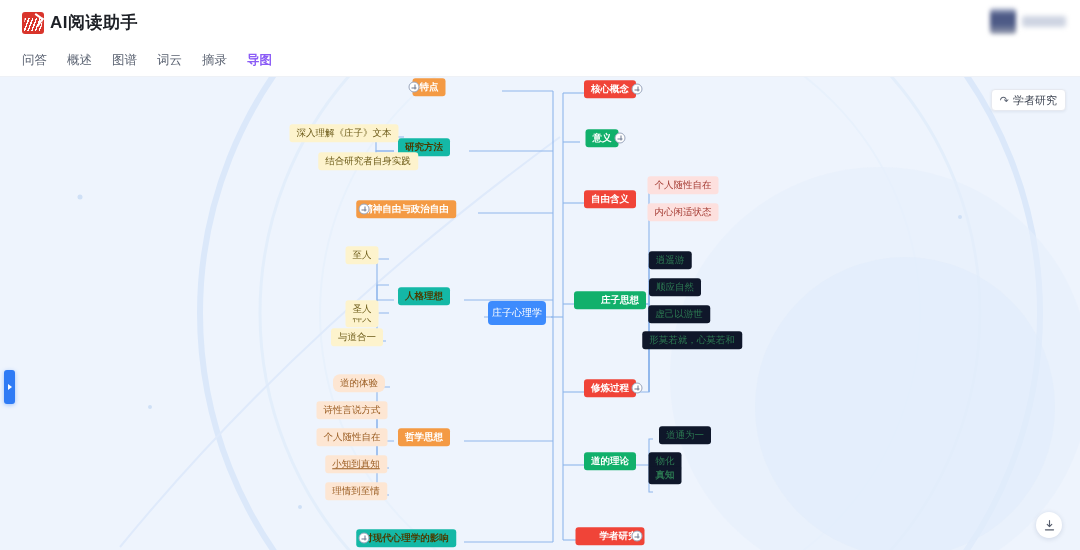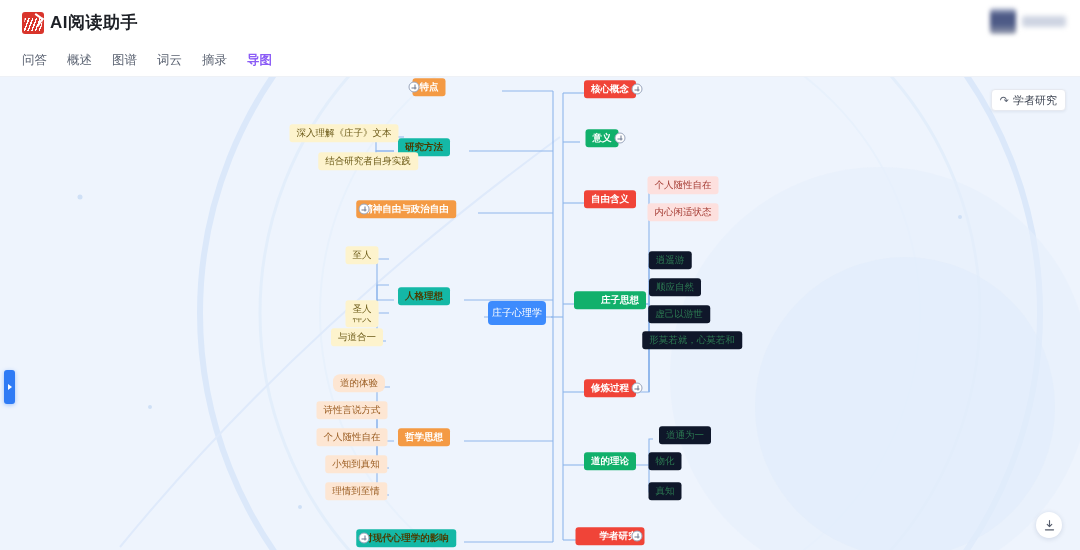--- a/index.html
+++ b/index.html
@@ -279,42 +279,42 @@
       <div class="toggle" style="left: 364px; top: 132px;"></div>
       <div class="node n-yellow" style="left: 424px; top: 219px;">人格理想</div>
       <div class="node n-ylight" style="left: 362px; top: 178px;">至人</div>
       <div class="node n-ylight" style="left: 362px; top: 204px; margin-top: 37px;">神人</div>
       <div class="node n-ylight" style="left: 362px; top: 232px;">圣人</div>
       <div class="node n-ylight" style="left: 357px; top: 260px;">与道合一</div>
       <div class="node n-orange" style="left: 424px; top: 360px;">哲学思想</div>
       <div class="node n-olight" style="left: 359px; top: 306px; border-radius: 7px;">道的体验</div>
       <div class="node n-olight" style="left: 352px; top: 333px;">诗性言说方式</div>
       <div class="node n-olight" style="left: 352px; top: 360px;">个人随性自在</div>
-      <div class="node n-olight" style="left: 356px; top: 387px;">小知到真知</div>
+      <div class="node n-olight" style="left: 356px; top: 387px; text-decoration: underline;">小知到真知</div>
       <div class="node n-olight" style="left: 356px; top: 414px;">理情到至情</div>
       <div class="node n-yellow" style="left: 406px; top: 461px;">对现代心理学的影响</div>
       <div class="toggle" style="left: 364px; top: 461px;"></div>
       <div class="node n-red" style="left: 610px; top: 12px;">核心概念</div>
       <div class="toggle" style="left: 637px; top: 12px;"></div>
       <div class="node n-green" style="left: 602px; top: 61px; text-align: center;">意义</div>
       <div class="toggle" style="left: 620px; top: 61px;"></div>
       <div class="node n-red" style="left: 610px; top: 122px;">自由含义</div>
       <div class="node n-rlight" style="left: 683px; top: 108px;">个人随性自在</div>
       <div class="node n-rlight" style="left: 683px; top: 135px;">内心闲适状态</div>
       <div class="node n-green" style="left: 610px; top: 223px; padding-left: 27px;">庄子思想</div>
       <div class="node n-glight" style="left: 670px; top: 183px;">逍遥游</div>
       <div class="node n-glight" style="left: 675px; top: 210px;">顺应自然</div>
       <div class="node n-glight" style="left: 679px; top: 237px;">虚己以游世</div>
       <div class="node n-glight" style="left: 692px; top: 263px;">形莫若就，心莫若和</div>
       <div class="node n-red" style="left: 610px; top: 311px;">修炼过程</div>
       <div class="toggle" style="left: 637px; top: 311px;"></div>
       <div class="node n-green" style="left: 610px; top: 384px;">道的理论</div>
       <div class="node n-glight" style="left: 673px; top: 358px; margin-left: 12px;">道通为一</div>
       <div class="node n-glight" style="left: 665px; top: 384px;">物化</div>
-      <div class="node n-glight" style="left: 665px; top: 414px;">真知</div>
+      <div class="node n-glight" style="left: 665px; top: 398px; font-weight: bold;">真知</div>
       <div class="node n-red" style="left: 610px; top: 459px; padding-left: 24px;">学者研究</div>
       <div class="toggle" style="left: 637px; top: 459px;"></div>
     </div>
 
   <div class="drawer-handle"></div>
 
   <div class="style-btn">
     <span class="ic">↷</span>
     <span>学者研究</span>
   </div>

